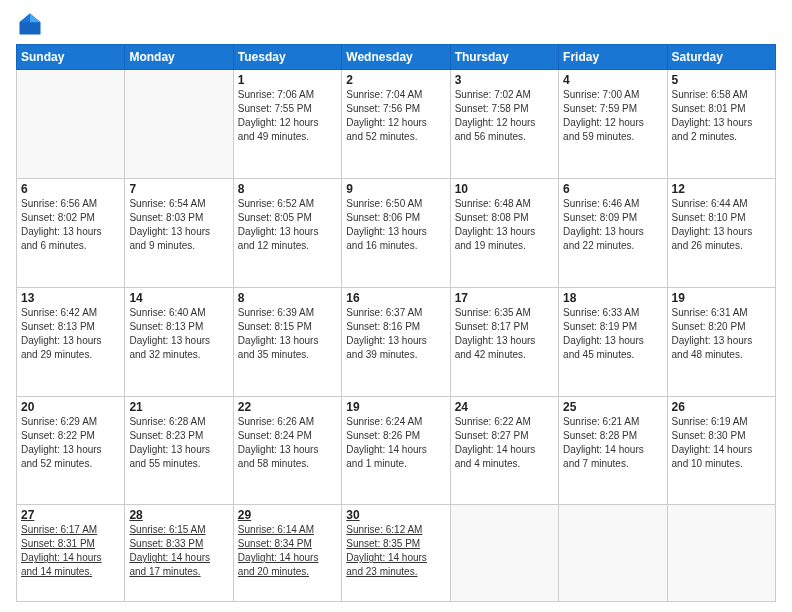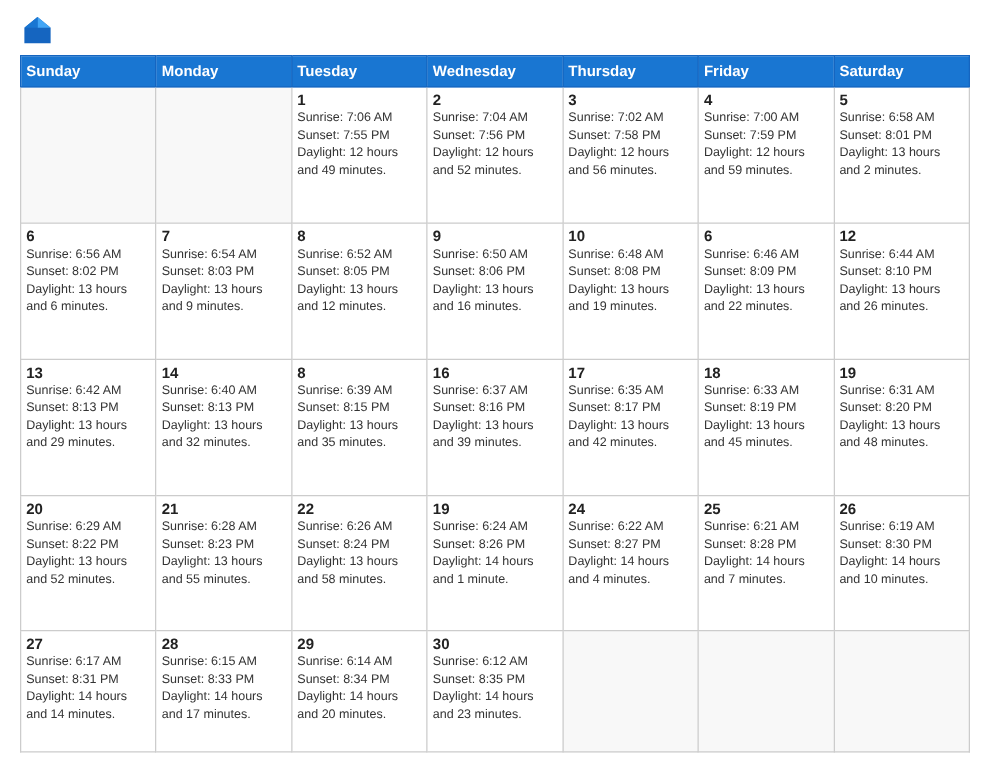--- a/index.html
+++ b/index.html
@@ -88,20 +88,21 @@
       display: block;
       margin-bottom: 1px;
     }
     .day-info {
       font-size: 10px;
       color: #333;
       line-height: 1.4;
     }
     .last-row td {
       height: 78px;
+      text-decoration: underline;
     }
   </style>
 </head>
 <body>
 
 <div class="page">
   <div class="header">
     <div class="logo">
       <svg class="logo-icon" viewBox="0 0 32 32">
         <polygon points="16,4 28,14 28,28 4,28 4,14" fill="#1565c0"></polygon>

